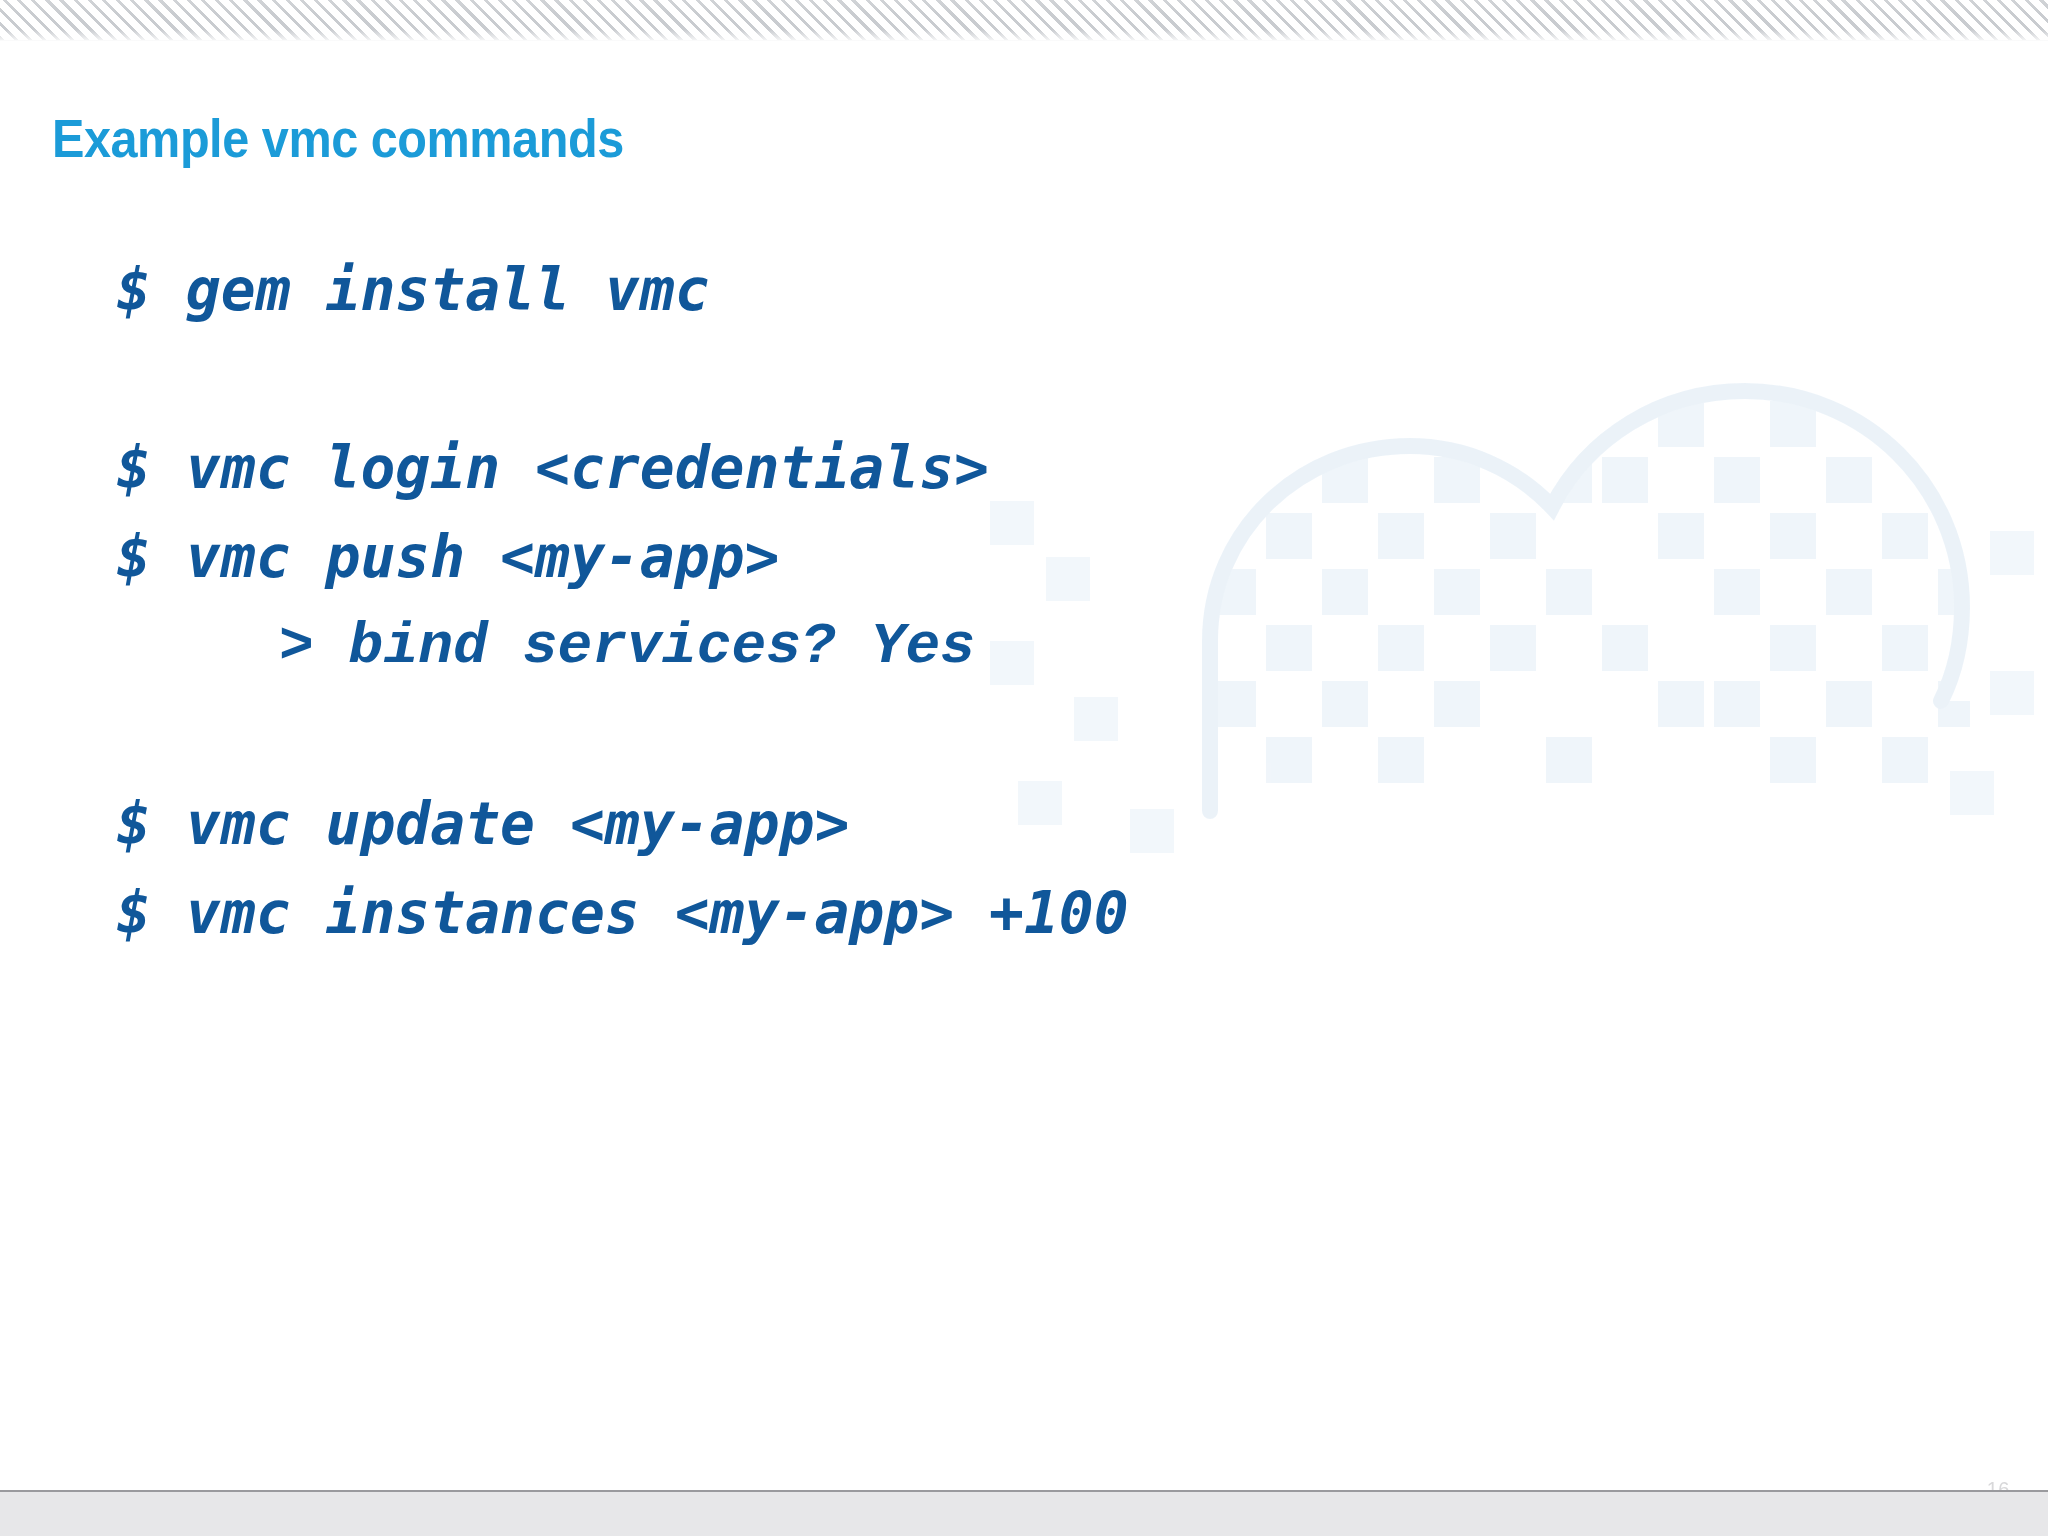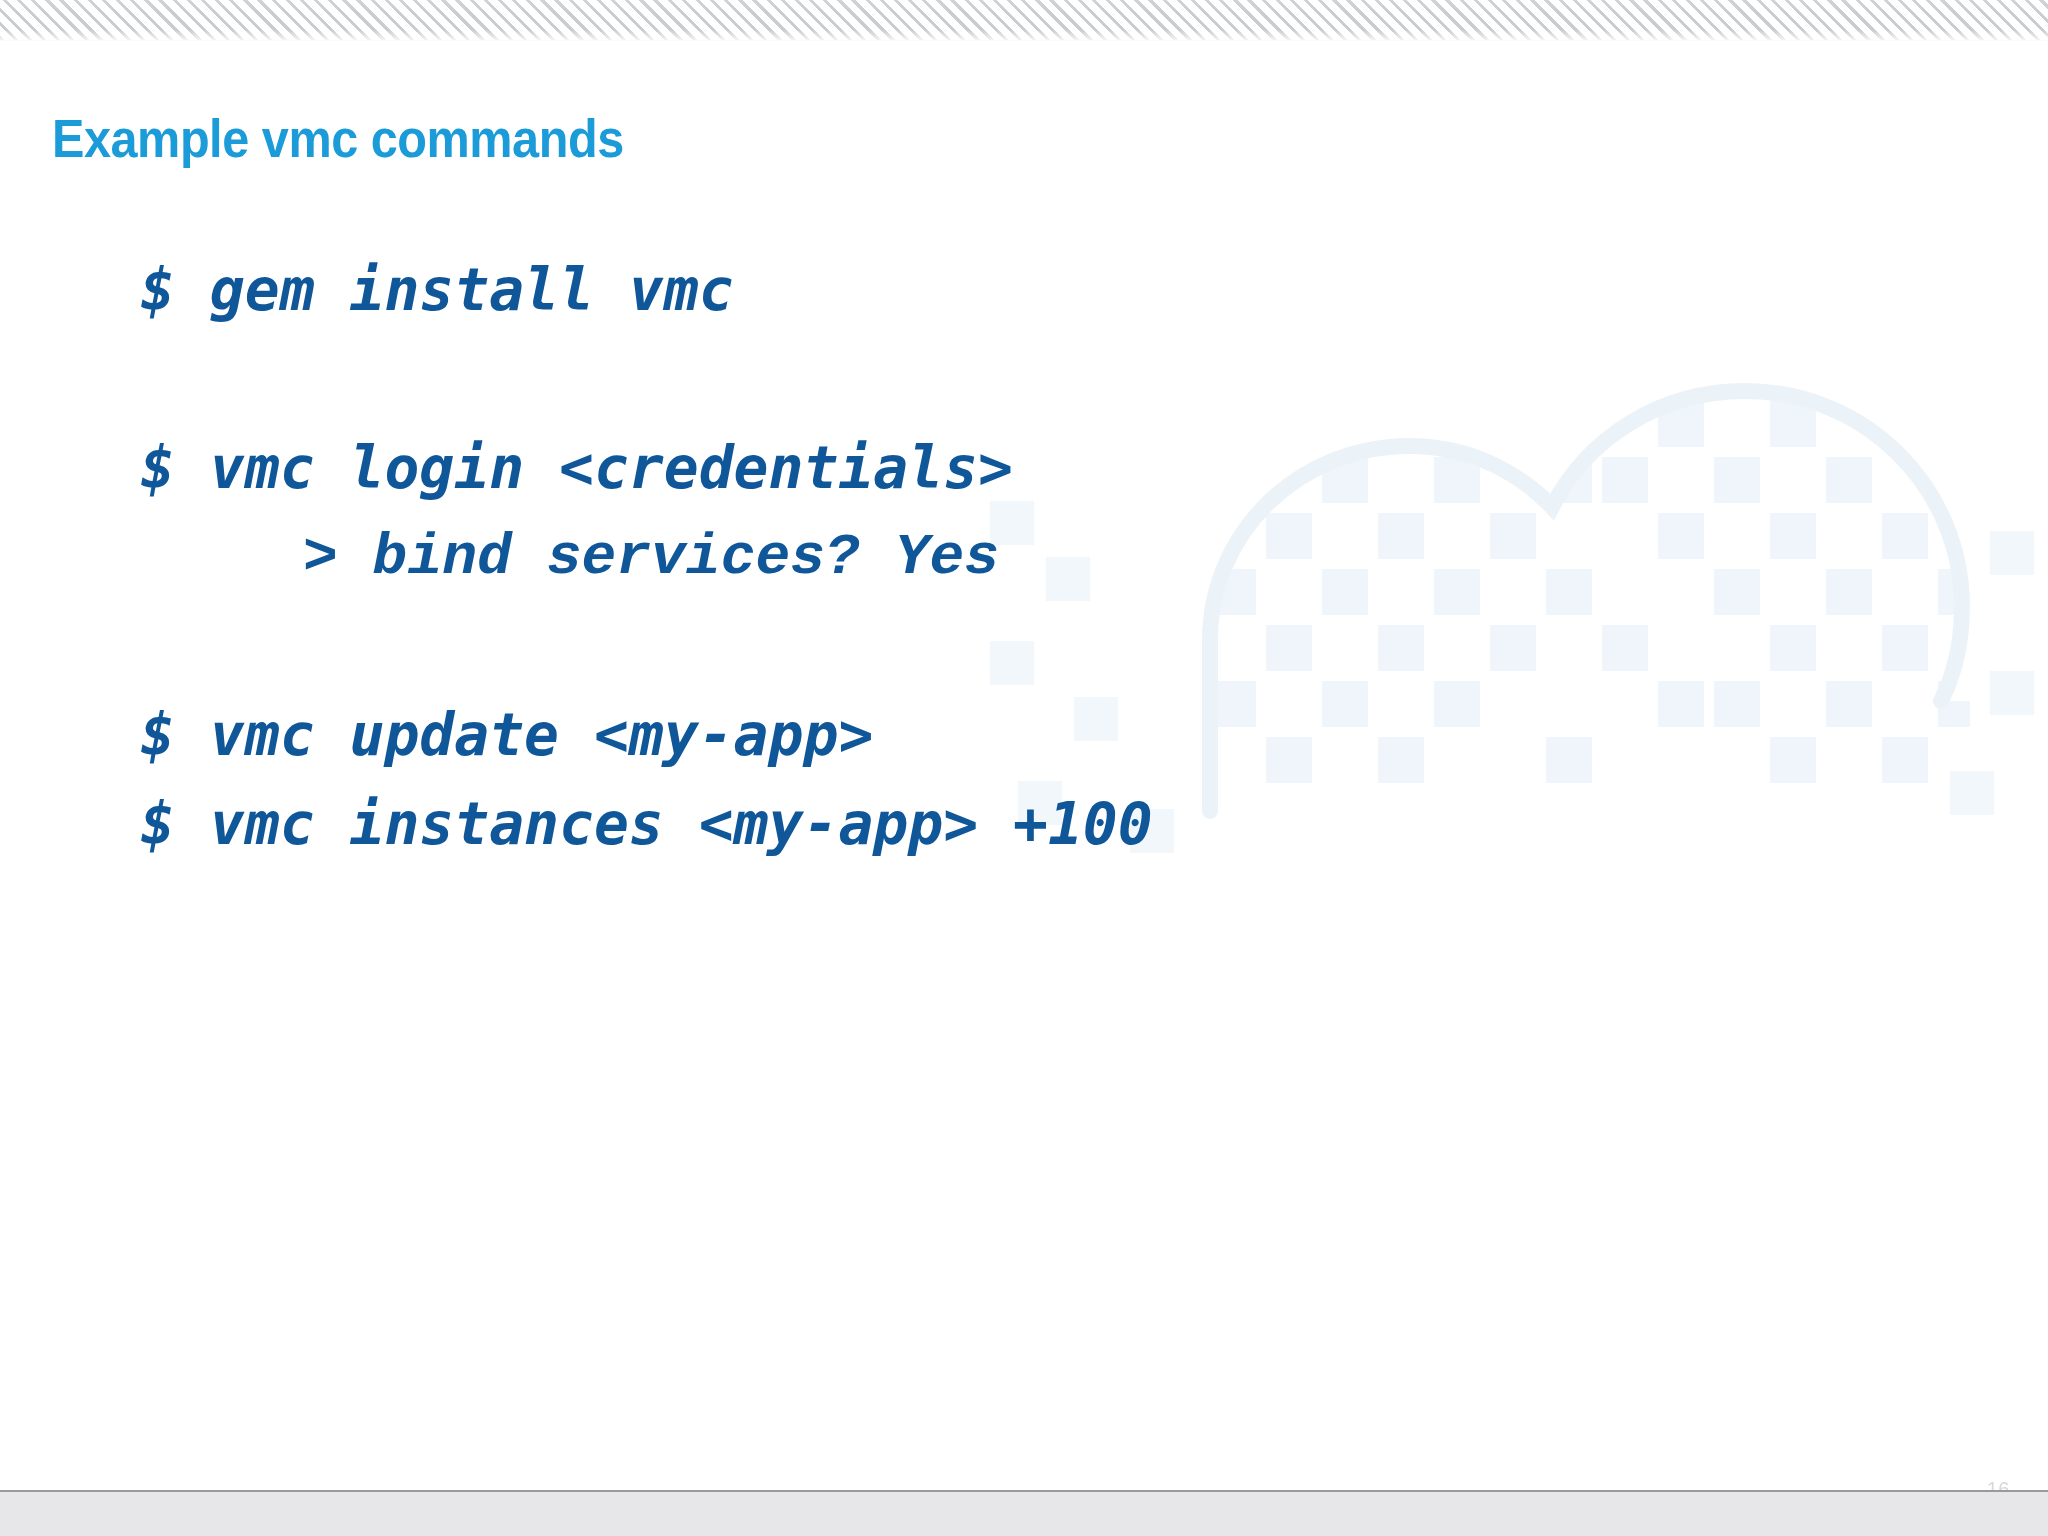--- a/index.html
+++ b/index.html
@@ -70,21 +70,21 @@
     font-size: 54px;
     letter-spacing: -0.5px;
     color: #1B9BD8;
     transform: scaleX(0.90);
     transform-origin: left center;
     white-space: nowrap;
   }
 
   #code-block {
     position: absolute;
-    left: 140px;
+    left: 116px;
     top: 205px;
     width: 1500px;
   }
   .code-line {
     font-family: "DejaVu Sans Mono", "Liberation Mono", monospace;
     font-weight: bold;
     font-style: italic;
     font-size: 58px;
     line-height: 89px;
     color: #10579A;
@@ -223,20 +223,21 @@
       <rect x="990" y="430" width="44" height="44"></rect>
     </g>
   </svg>
 
   <div id="page-title">Example vmc commands</div>
 
   <div id="code-block">
     <div class="code-line">$ gem install vmc</div>
     <div class="code-line spacer"></div>
     <div class="code-line">$ vmc login &lt;credentials&gt;</div>
+    <div class="code-line">$ vmc push &lt;my-app&gt;</div>
     <div class="code-line indent">&gt; bind services? Yes</div>
     <div class="code-line spacer"></div>
     <div class="code-line">$ vmc update &lt;my-app&gt;</div>
     <div class="code-line">$ vmc instances &lt;my-app&gt; +100</div>
   </div>
 
 </div>
 
 <div id="page-number">16</div>
 <div id="footer-rule"></div>

